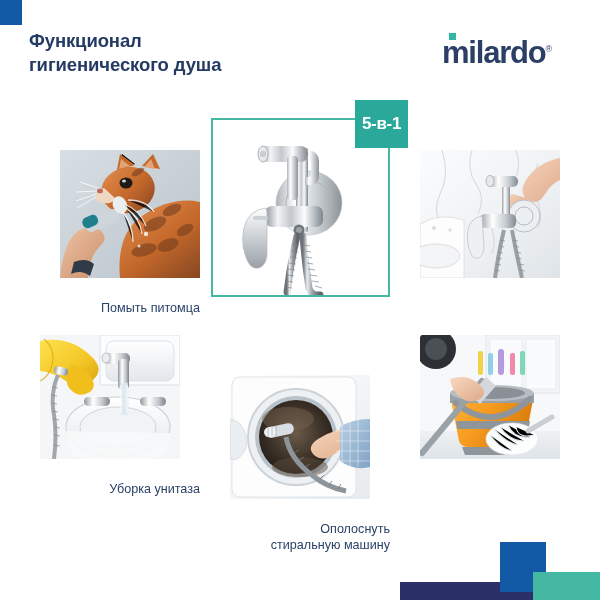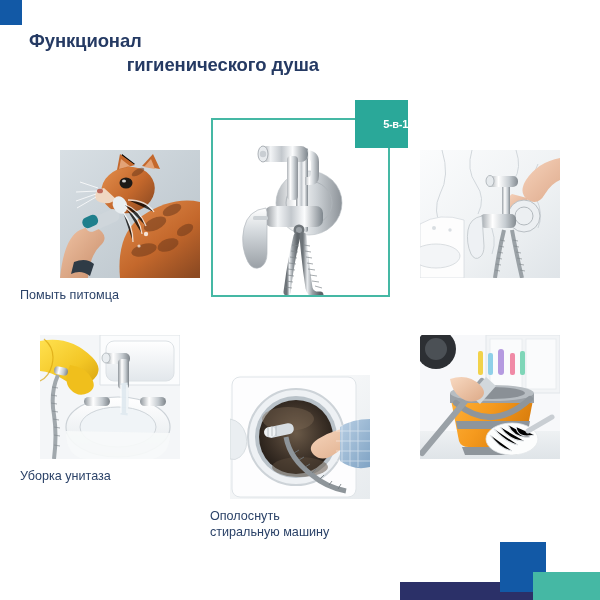--- a/index.html
+++ b/index.html
@@ -16,51 +16,51 @@
   .deco-navy-strip{position:absolute;left:400px;bottom:0;width:200px;height:18px;background:#2b3068;}
   .deco-blue-sq{position:absolute;left:500px;bottom:8px;width:46px;height:50px;background:#1259a6;}
   .deco-teal-sq{position:absolute;left:533px;bottom:0;width:67px;height:28px;background:#45b8a4;}
 
   
   .title{
     position:absolute;left:29px;top:29px;width:290px;
     color:#253a63;font-weight:bold;font-size:18.5px;line-height:24px;
     letter-spacing:-0.1px;
   }
-  .title .l2{display:block;text-align:right;}
+  .title .l2{display:block;}
   .logo{
     position:absolute;left:442px;top:32px;
     color:#2b3f66;font-size:31px;font-weight:bold;letter-spacing:-1.2px;
     line-height:34px;
   }
   .logo .dot{
     position:absolute;left:7px;top:1px;width:7px;height:7px;background:#2fb9a4;
   }
   .logo .reg{font-size:9px;vertical-align:super;font-weight:normal;letter-spacing:0;}
 
   
   .hero-frame{
     position:absolute;left:211px;top:118px;width:179px;height:179px;
     border:2px solid #45b8a4;box-sizing:border-box;background:#fff;
   }
   .badge{
     position:absolute;left:355px;top:100px;width:53px;height:48px;
     background:#2aa899;color:#ffffff;
-    display:flex;align-items:center;justify-content:flex-end;
-    font-size:11px;font-weight:bold;letter-spacing:-0.3px;
+    display:flex;align-items:center;justify-content:center;
+    font-size:17px;font-weight:bold;letter-spacing:-0.3px;
   }
 
   
   .card{position:absolute;}
   .photo{
     position:relative;overflow:hidden;background:#eef1f4;
   }
   .caption{
-    text-align:left;color:#2b4268;font-size:12.6px;line-height:16px;
-    margin-top:9px;
+    text-align:right;color:#2b4268;font-size:12.6px;line-height:16px;
+    margin-top:22px;
   }
   .caption .l2{display:block;}
 
   
   .card-pet   {left:20px; top:150px; width:180px;}
   .card-pet .photo{left:20px;width:140px;height:128px;margin:0 auto;}
   .card-intim {left:400px;top:150px;width:180px;}
   .card-intim .photo{width:140px;height:128px;margin:0 auto;}
   .card-toilet{left:20px; top:335px;width:180px;}
   .card-toilet .photo{width:140px;height:124px;margin:0 auto;}
@@ -80,20 +80,24 @@
   <div class="deco-tl"></div>
   <div class="deco-navy-strip"></div>
   <div class="deco-blue-sq"></div>
   <div class="deco-teal-sq"></div>
 
   <div class="title">
     <span>Функционал</span>
     <span class="l2">гигиенического душа</span>
   </div>
 
+  <div class="logo">
+    <span class="dot"></span>
+    <span>milardo</span><span class="reg">®</span>
+  </div>
 
   <div class="hero-frame">
     <svg class="ph-svg" viewBox="0 0 175 175">
       <defs>
         <linearGradient id="chrome" x1="0" y1="0" x2="1" y2="0">
           <stop offset="0%" stop-color="#8f9499"></stop>
           <stop offset="22%" stop-color="#f2f4f6"></stop>
           <stop offset="45%" stop-color="#c3c8cd"></stop>
           <stop offset="68%" stop-color="#fbfcfd"></stop>
           <stop offset="100%" stop-color="#7e868d"></stop>

